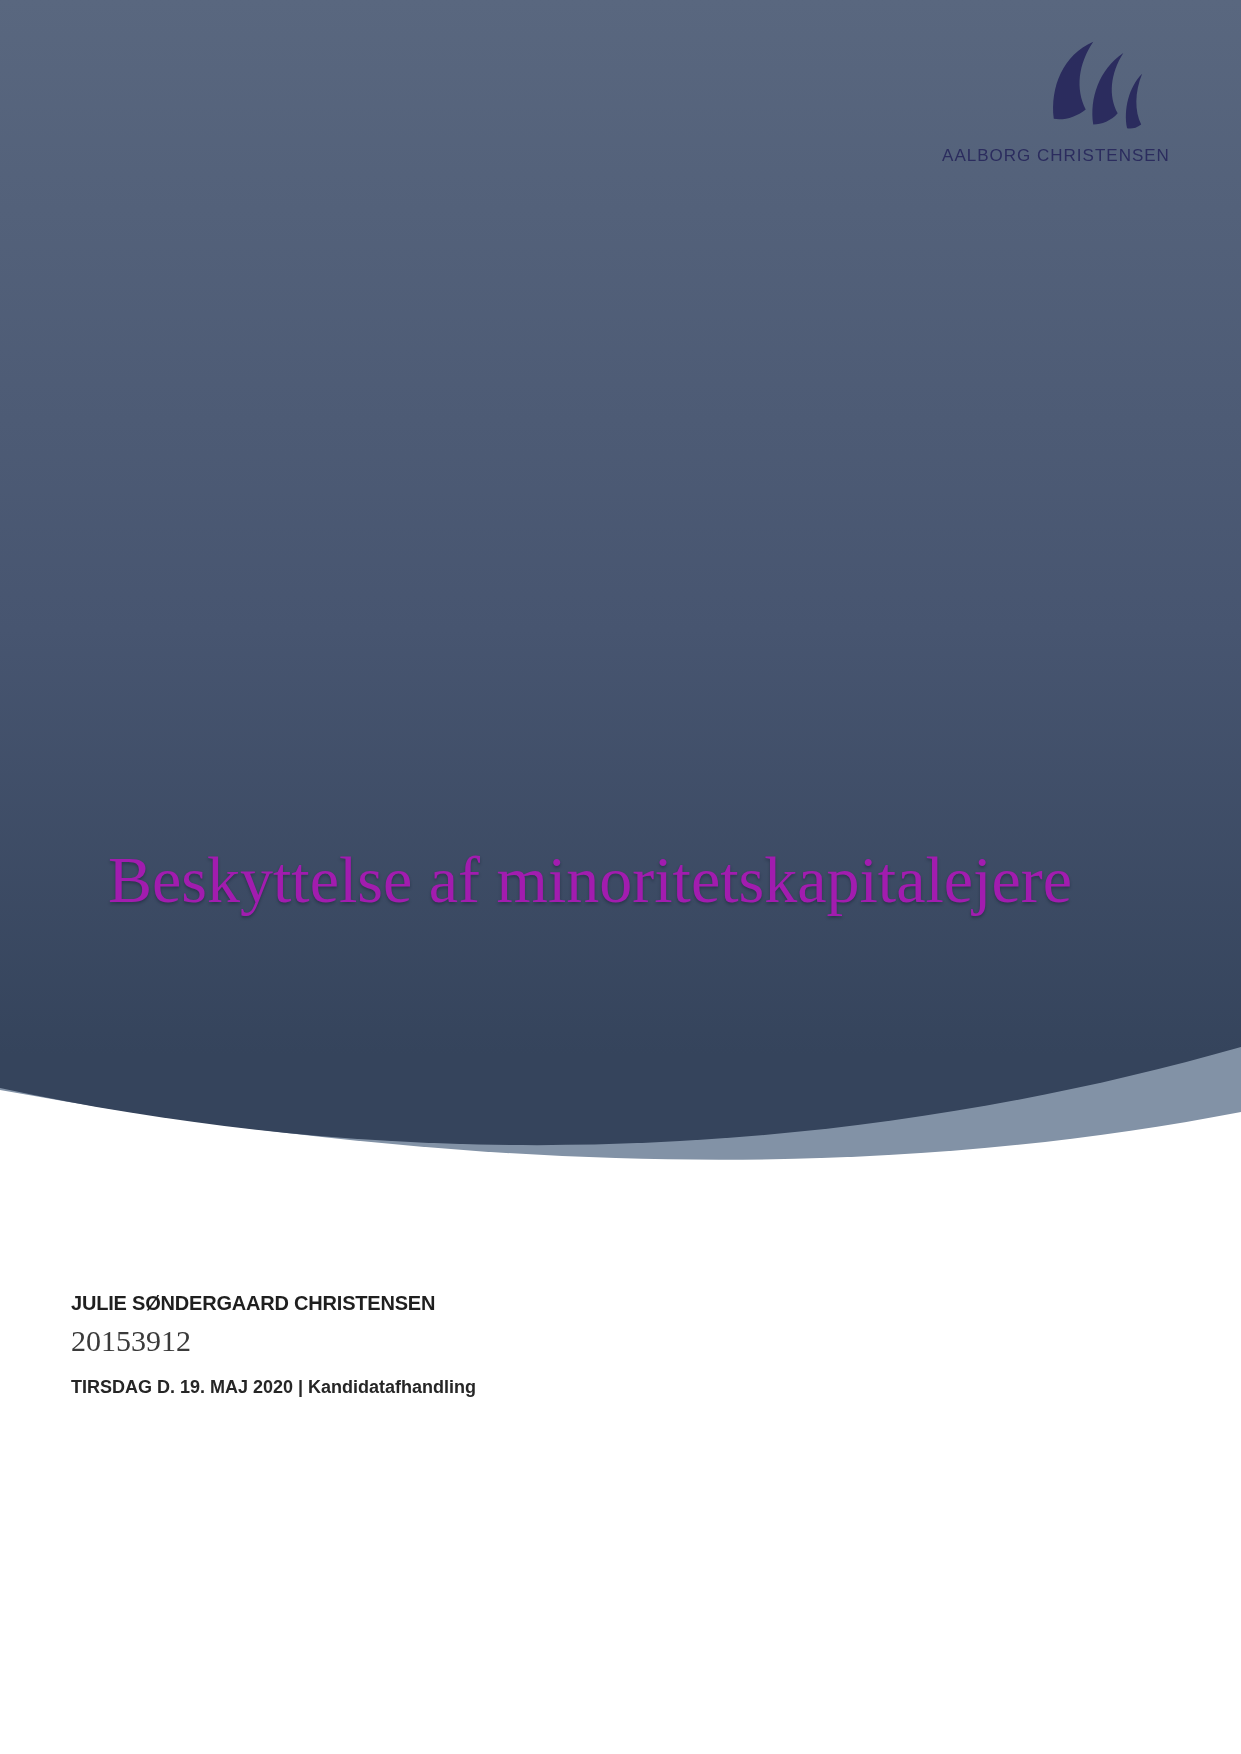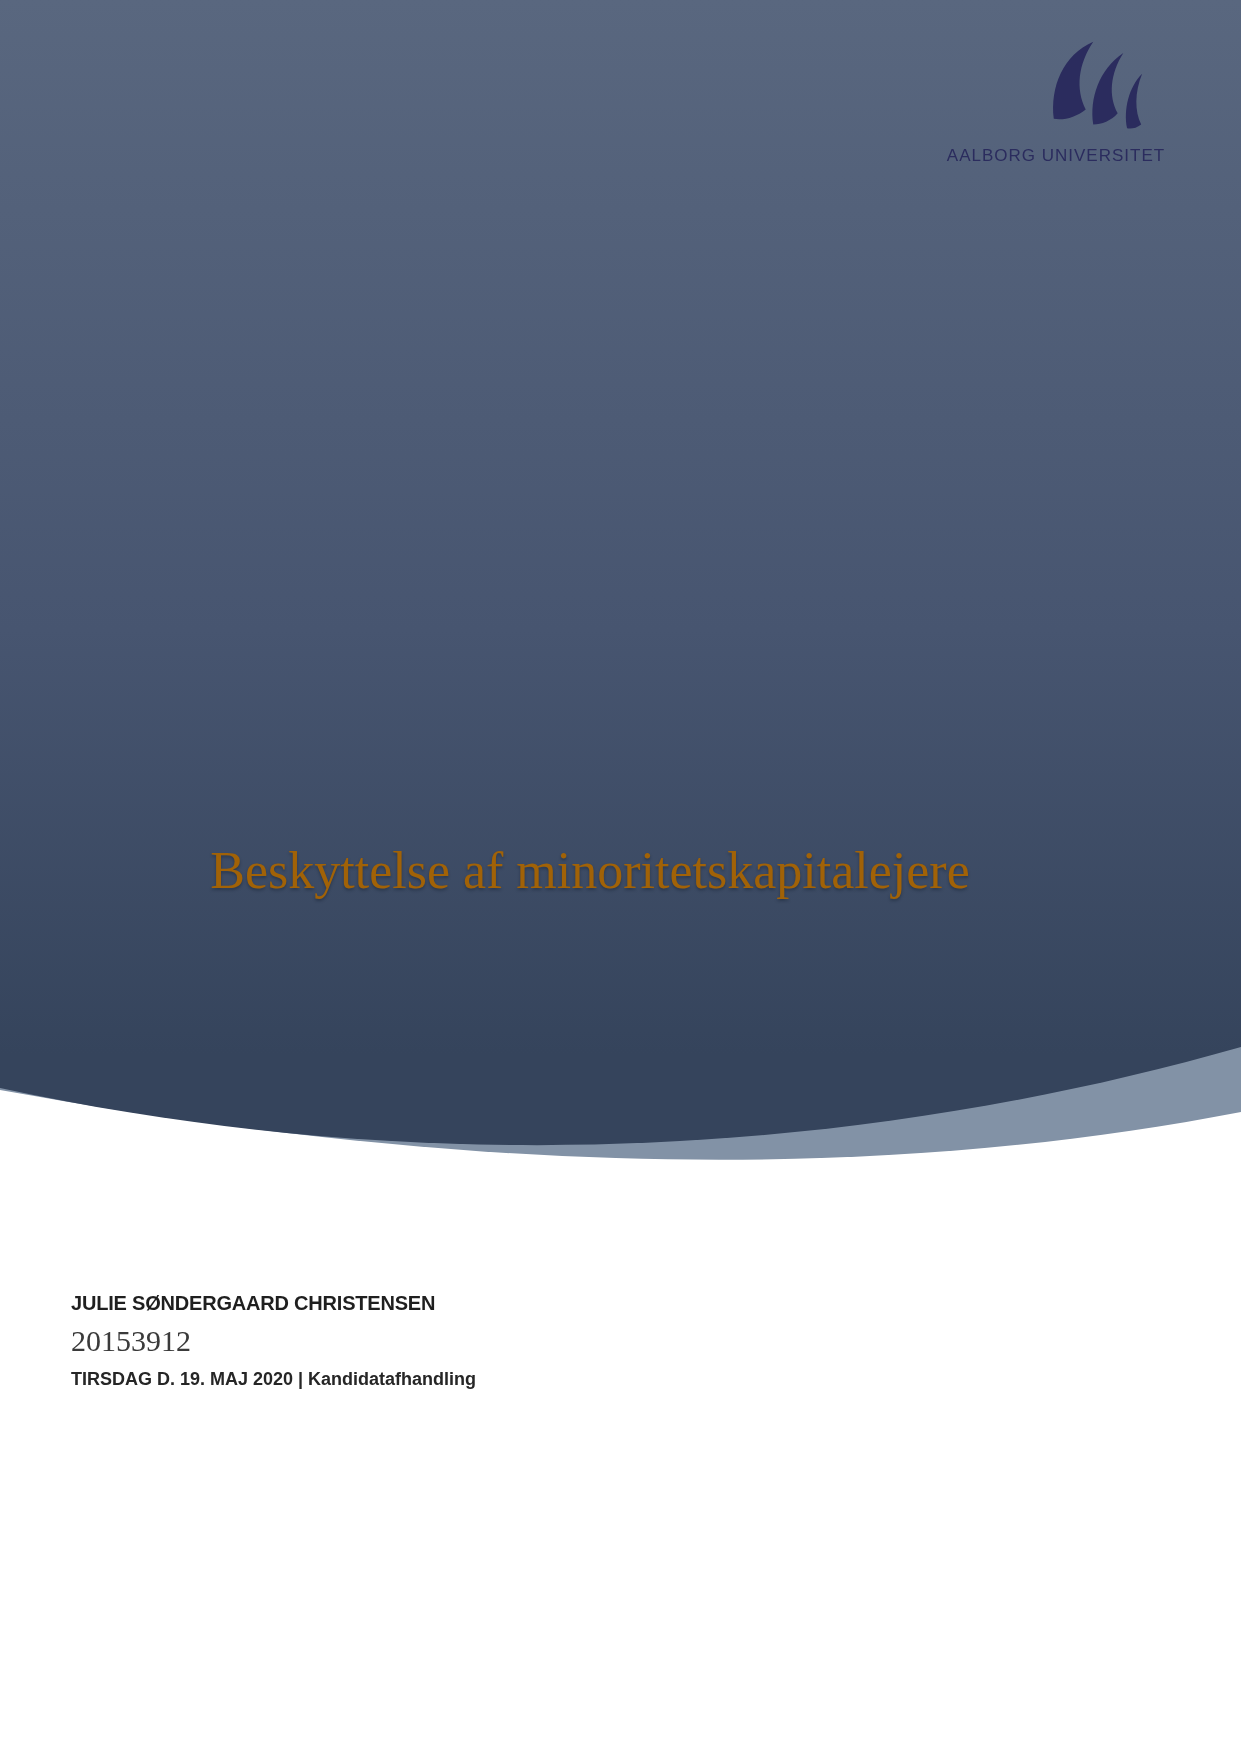--- a/index.html
+++ b/index.html
@@ -41,22 +41,22 @@
     white-space: nowrap;
   }
   .title-block {
     position: absolute;
     top: 840px;
     left: 20px;
     width: 1140px;
     text-align: center;
     font-family: "Liberation Serif", "DejaVu Serif", serif;
     font-weight: normal;
-    color: #a16207;
-    font-size: 52px;
+    color: #a21caf;
+    font-size: 66px;
     line-height: 1.2;
     text-shadow: 0 2px 3px rgba(10, 20, 35, 0.35);
   }
   .author-block {
     position: absolute;
     top: 1292px;
     left: 71px;
     color: #1f1f1f;
   }
   .author-name {
@@ -66,21 +66,21 @@
     color: #1f1f1f;
   }
   .author-id {
     margin-top: 9px;
     font-family: "Liberation Serif", "DejaVu Serif", serif;
     font-size: 30px;
     font-weight: normal;
     color: #3a3a3a;
   }
   .author-date {
-    margin-top: 11px;
+    margin-top: 19px;
     font-size: 18px;
     font-weight: bold;
     color: #262626;
   }
 </style>
 </head>
 <body>
 
 <div class="page">
 
@@ -98,21 +98,21 @@
 
     <path d="M0,0 H1241 V1047 C880,1150 450,1185 0,1088 Z" fill="url(#heroGrad)"></path>
   </svg>
 
   <div class="logo-block">
     <svg class="logo-mark" viewBox="0 0 100 100">
       <path d="M4,86 C0,52 14,18 46,4 C30,28 27,54 38,76 C28,84 15,88 4,86 Z" fill="#2b2c5e"></path>
       <path d="M46,92 C42,64 52,34 78,16 C64,38 62,62 72,80 C65,88 55,92 46,92 Z" fill="#2b2c5e"></path>
       <path d="M82,96 C78,76 84,52 98,38 C90,58 90,78 97,92 C92,96 86,97 82,96 Z" fill="#2b2c5e"></path>
     </svg>
-    <div class="logo-wordmark">AALBORG UNIVERSITET</div>
+    <div class="logo-wordmark">AALBORG CHRISTENSEN</div>
   </div>
 
   <div class="title-block">
     <div>Beskyttelse af minoritetskapitalejere</div>
   </div>
 
   <div class="author-block">
     <div class="author-name">JULIE SØNDERGAARD CHRISTENSEN</div>
     <div class="author-id">20153912</div>
     <div class="author-date">TIRSDAG D. 19. MAJ 2020 | Kandidatafhandling</div>

